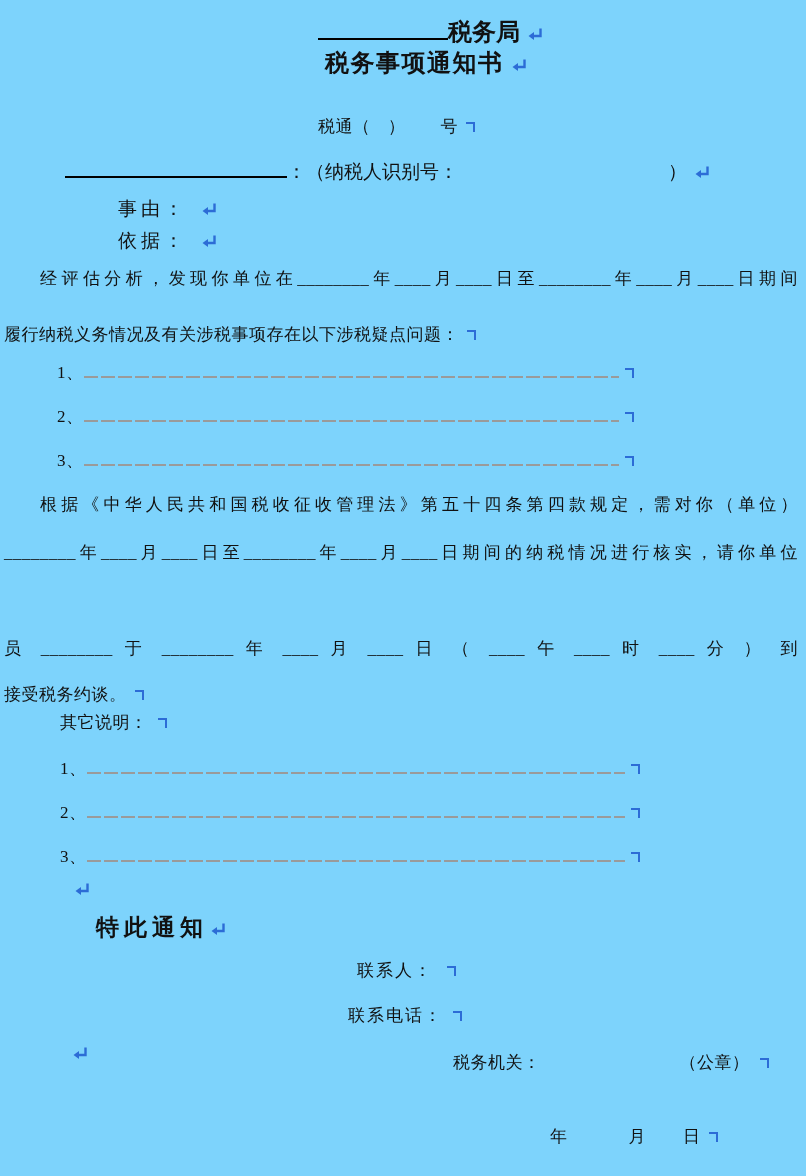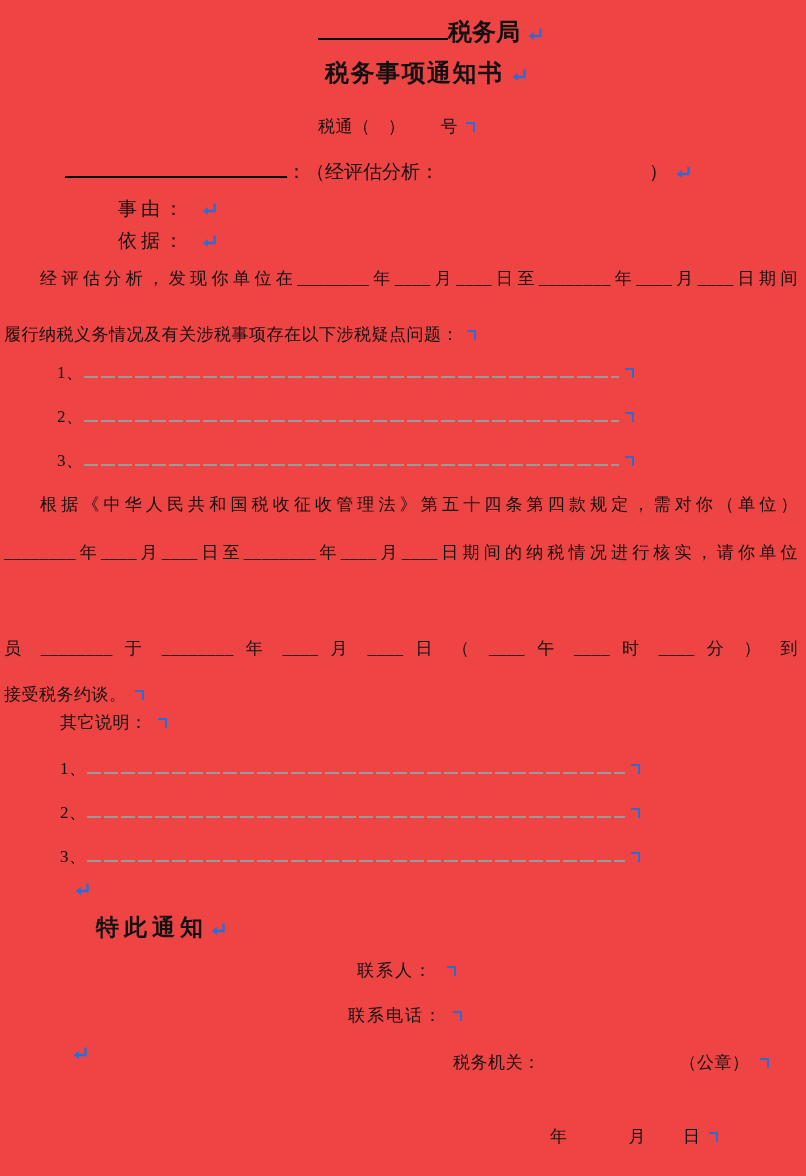--- a/index.html
+++ b/index.html
@@ -1,19 +1,19 @@
 <!DOCTYPE html>
 <html><head>
 <meta charset="utf-8">
 <style>
   html,body{margin:0;padding:0;background:#fff;}
   .page{
     position:relative;
     width:806px;height:1176px;
-    background:#ef4444;
+    background:#7dd3fc;
     font-family:"Liberation Serif","DejaVu Serif",serif;
     color:#111;
     overflow:hidden;
   }
   .line{position:absolute;white-space:nowrap;line-height:1.25;}
   .f17{font-size:17px;letter-spacing:0.5px;}
   .f19{font-size:19px;}
   .f24b{font-size:24px;font-weight:bold;}
   .notice{font-size:23px;font-weight:bold;letter-spacing:5px;margin-left:28px;}
   .ls4{letter-spacing:4px;}
@@ -57,33 +57,33 @@
 
 <div class="page">
 
   <div class="line f24b" style="top:14px;left:318px;">
     <span class="blank-black w130"></span><span>税务局</span><svg class="ret" viewBox="0 0 16 14" width="16" height="14">
         <path d="M13.5 1.5 V9 H6" fill="none" stroke="#2c6cd6" stroke-width="2.4"></path>
         <path d="M7 5 L1.5 9 L7 13 Z" fill="#2c6cd6"></path>
       </svg>
   </div>
 
-  <div class="line f24b" style="top:58px;left:325px;letter-spacing:1.5px;">
+  <div class="line f24b" style="top:50px;left:325px;letter-spacing:1.5px;font-family:Liberation Mono, monospace;">
     <span>税务事项通知书</span><svg class="ret" viewBox="0 0 16 14" width="16" height="14">
         <path d="M13.5 1.5 V9 H6" fill="none" stroke="#2c6cd6" stroke-width="2.4"></path>
         <path d="M7 5 L1.5 9 L7 13 Z" fill="#2c6cd6"></path>
       </svg>
   </div>
 
   <div class="line f17" style="top:116px;left:318px;">
     <span>税通（　）　　号</span><span class="pmark"></span>
   </div>
 
   <div class="line f19" style="top:157px;left:65px;">
-    <span class="blank-black w222"></span><span>：</span><span>（经评估分析：</span><span class="spacer sp210"></span><span>）</span><svg class="ret" viewBox="0 0 16 14" width="16" height="14">
+    <span class="blank-black w222"></span><span>：</span><span>（纳税人识别号：</span><span class="spacer sp210"></span><span>）</span><svg class="ret" viewBox="0 0 16 14" width="16" height="14">
         <path d="M13.5 1.5 V9 H6" fill="none" stroke="#2c6cd6" stroke-width="2.4"></path>
         <path d="M7 5 L1.5 9 L7 13 Z" fill="#2c6cd6"></path>
       </svg>
   </div>
 
   <div class="line f19 ls4" style="top:197px;left:118px;">
     <span>事由：</span><svg class="ret mL14" viewBox="0 0 16 14" width="16" height="14">
         <path d="M13.5 1.5 V9 H6" fill="none" stroke="#2c6cd6" stroke-width="2.4"></path>
         <path d="M7 5 L1.5 9 L7 13 Z" fill="#2c6cd6"></path>
       </svg>

